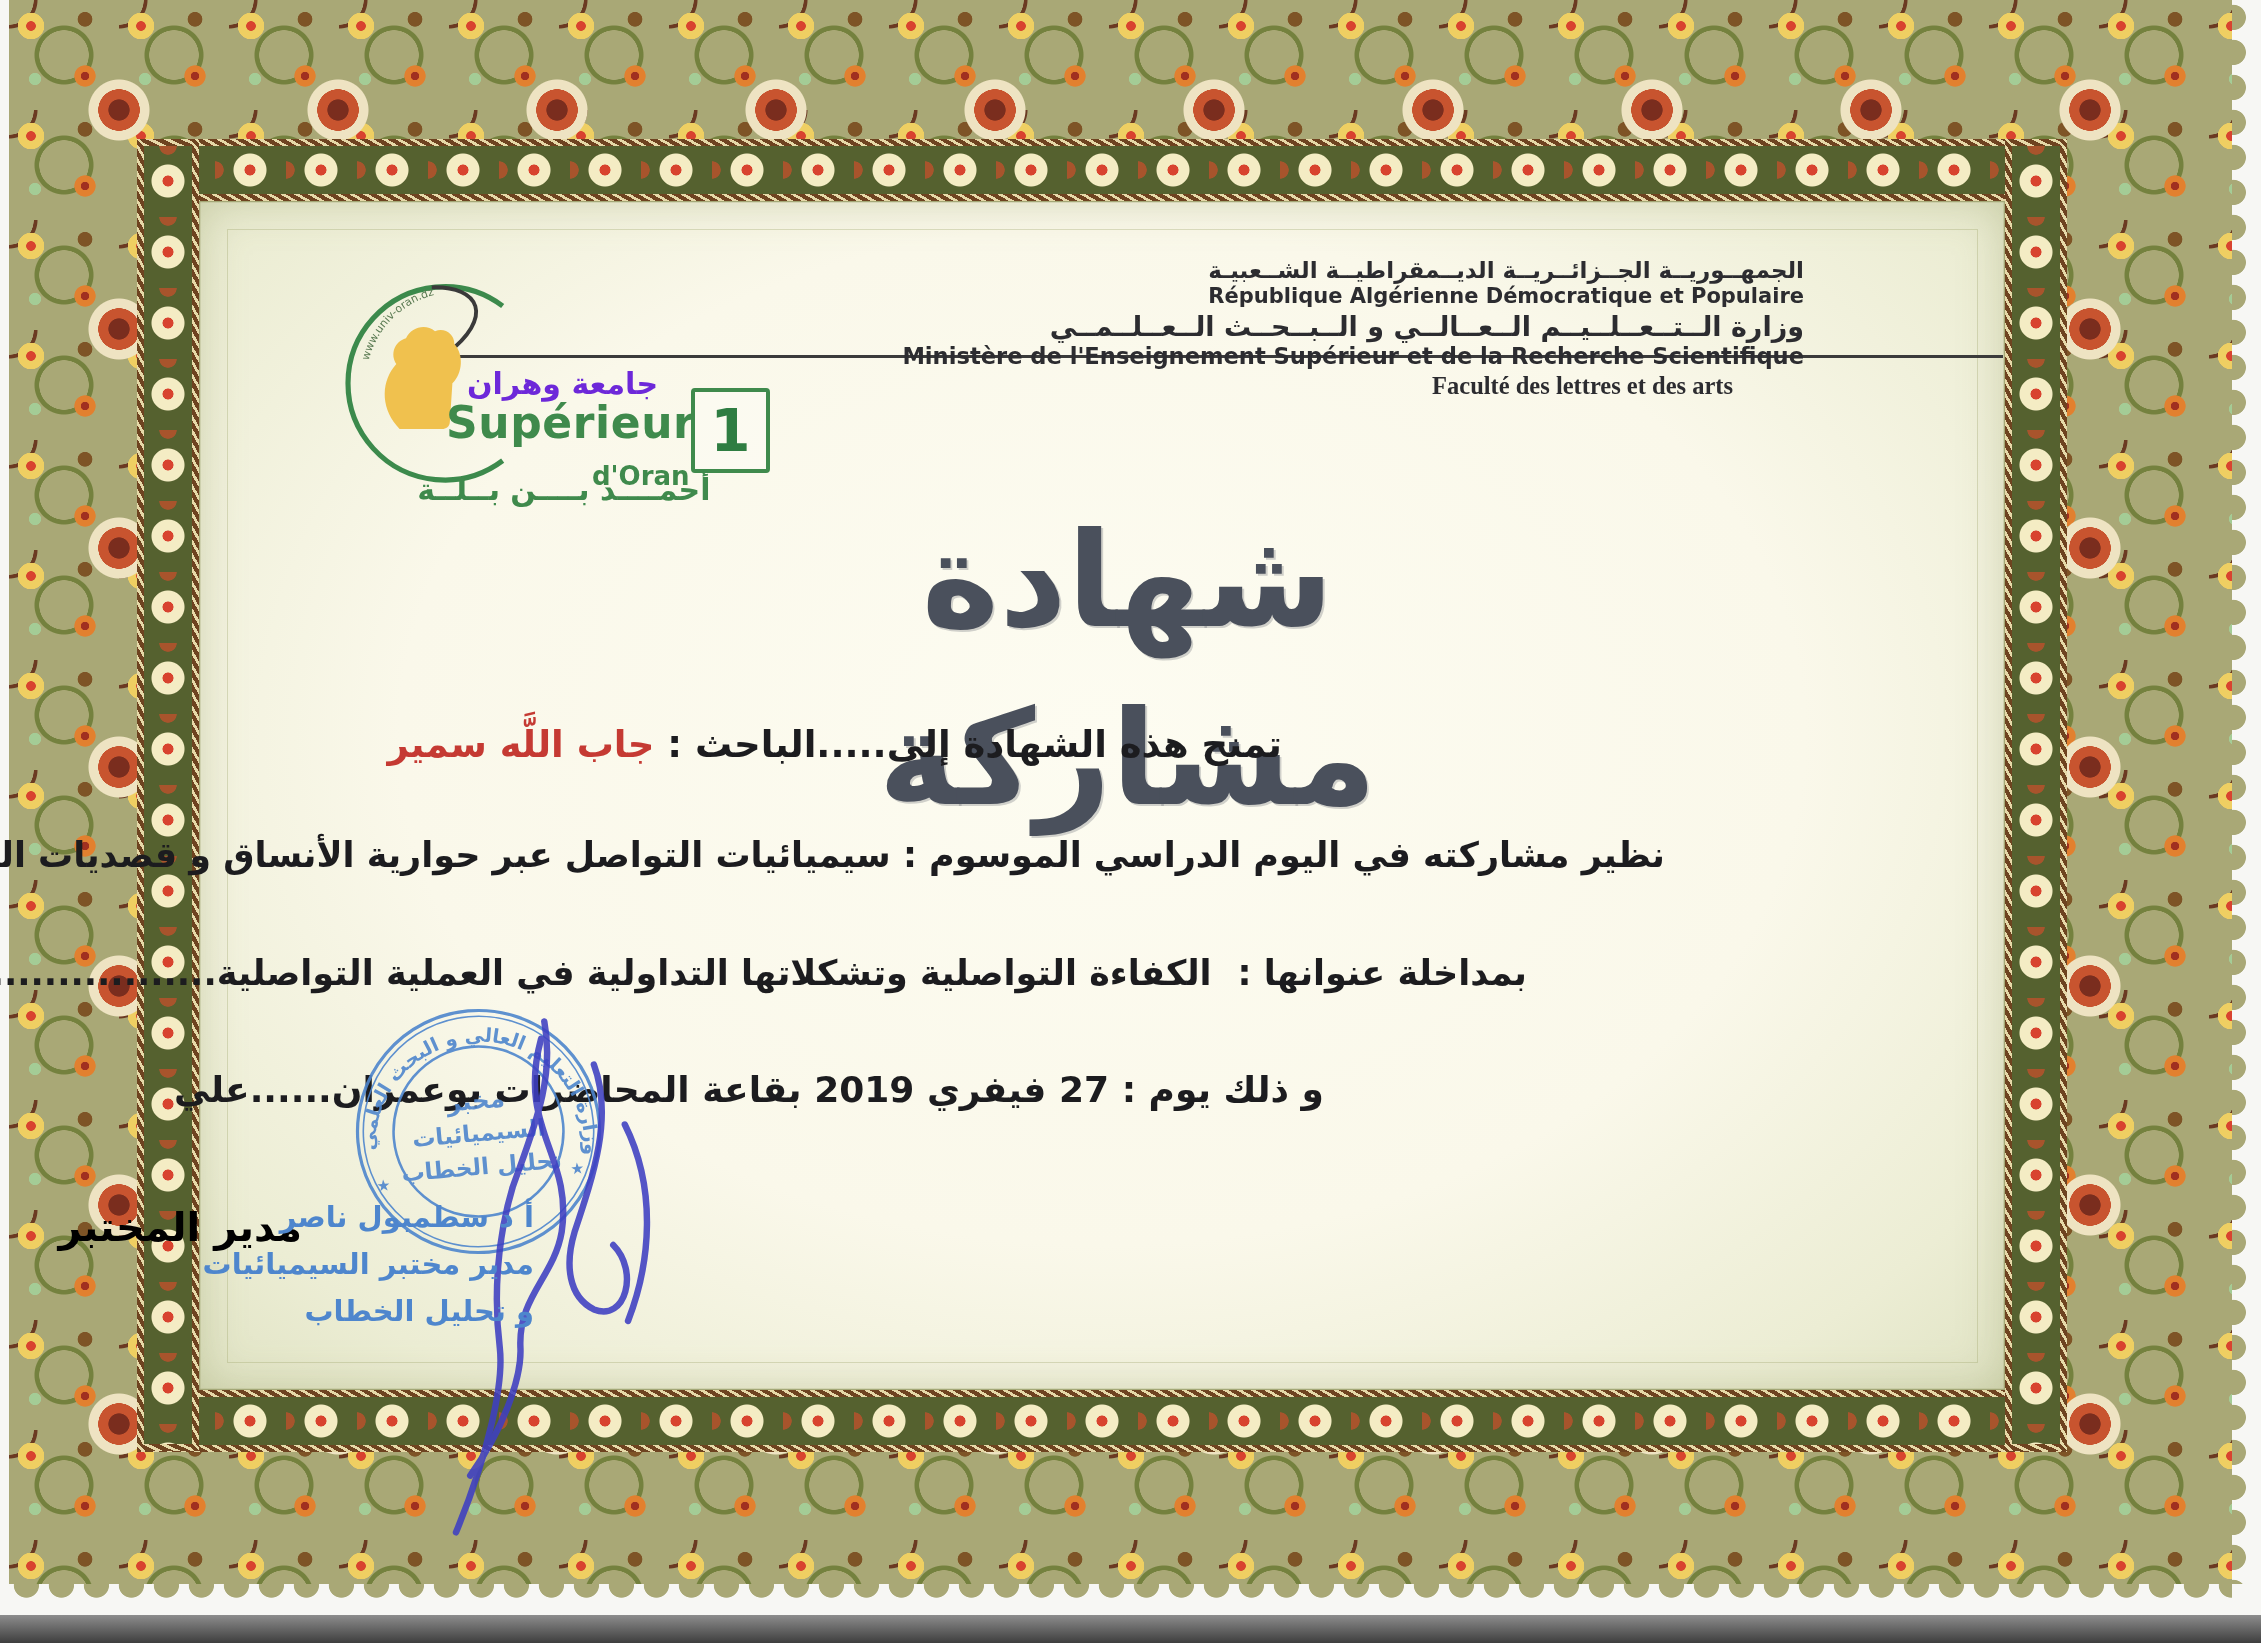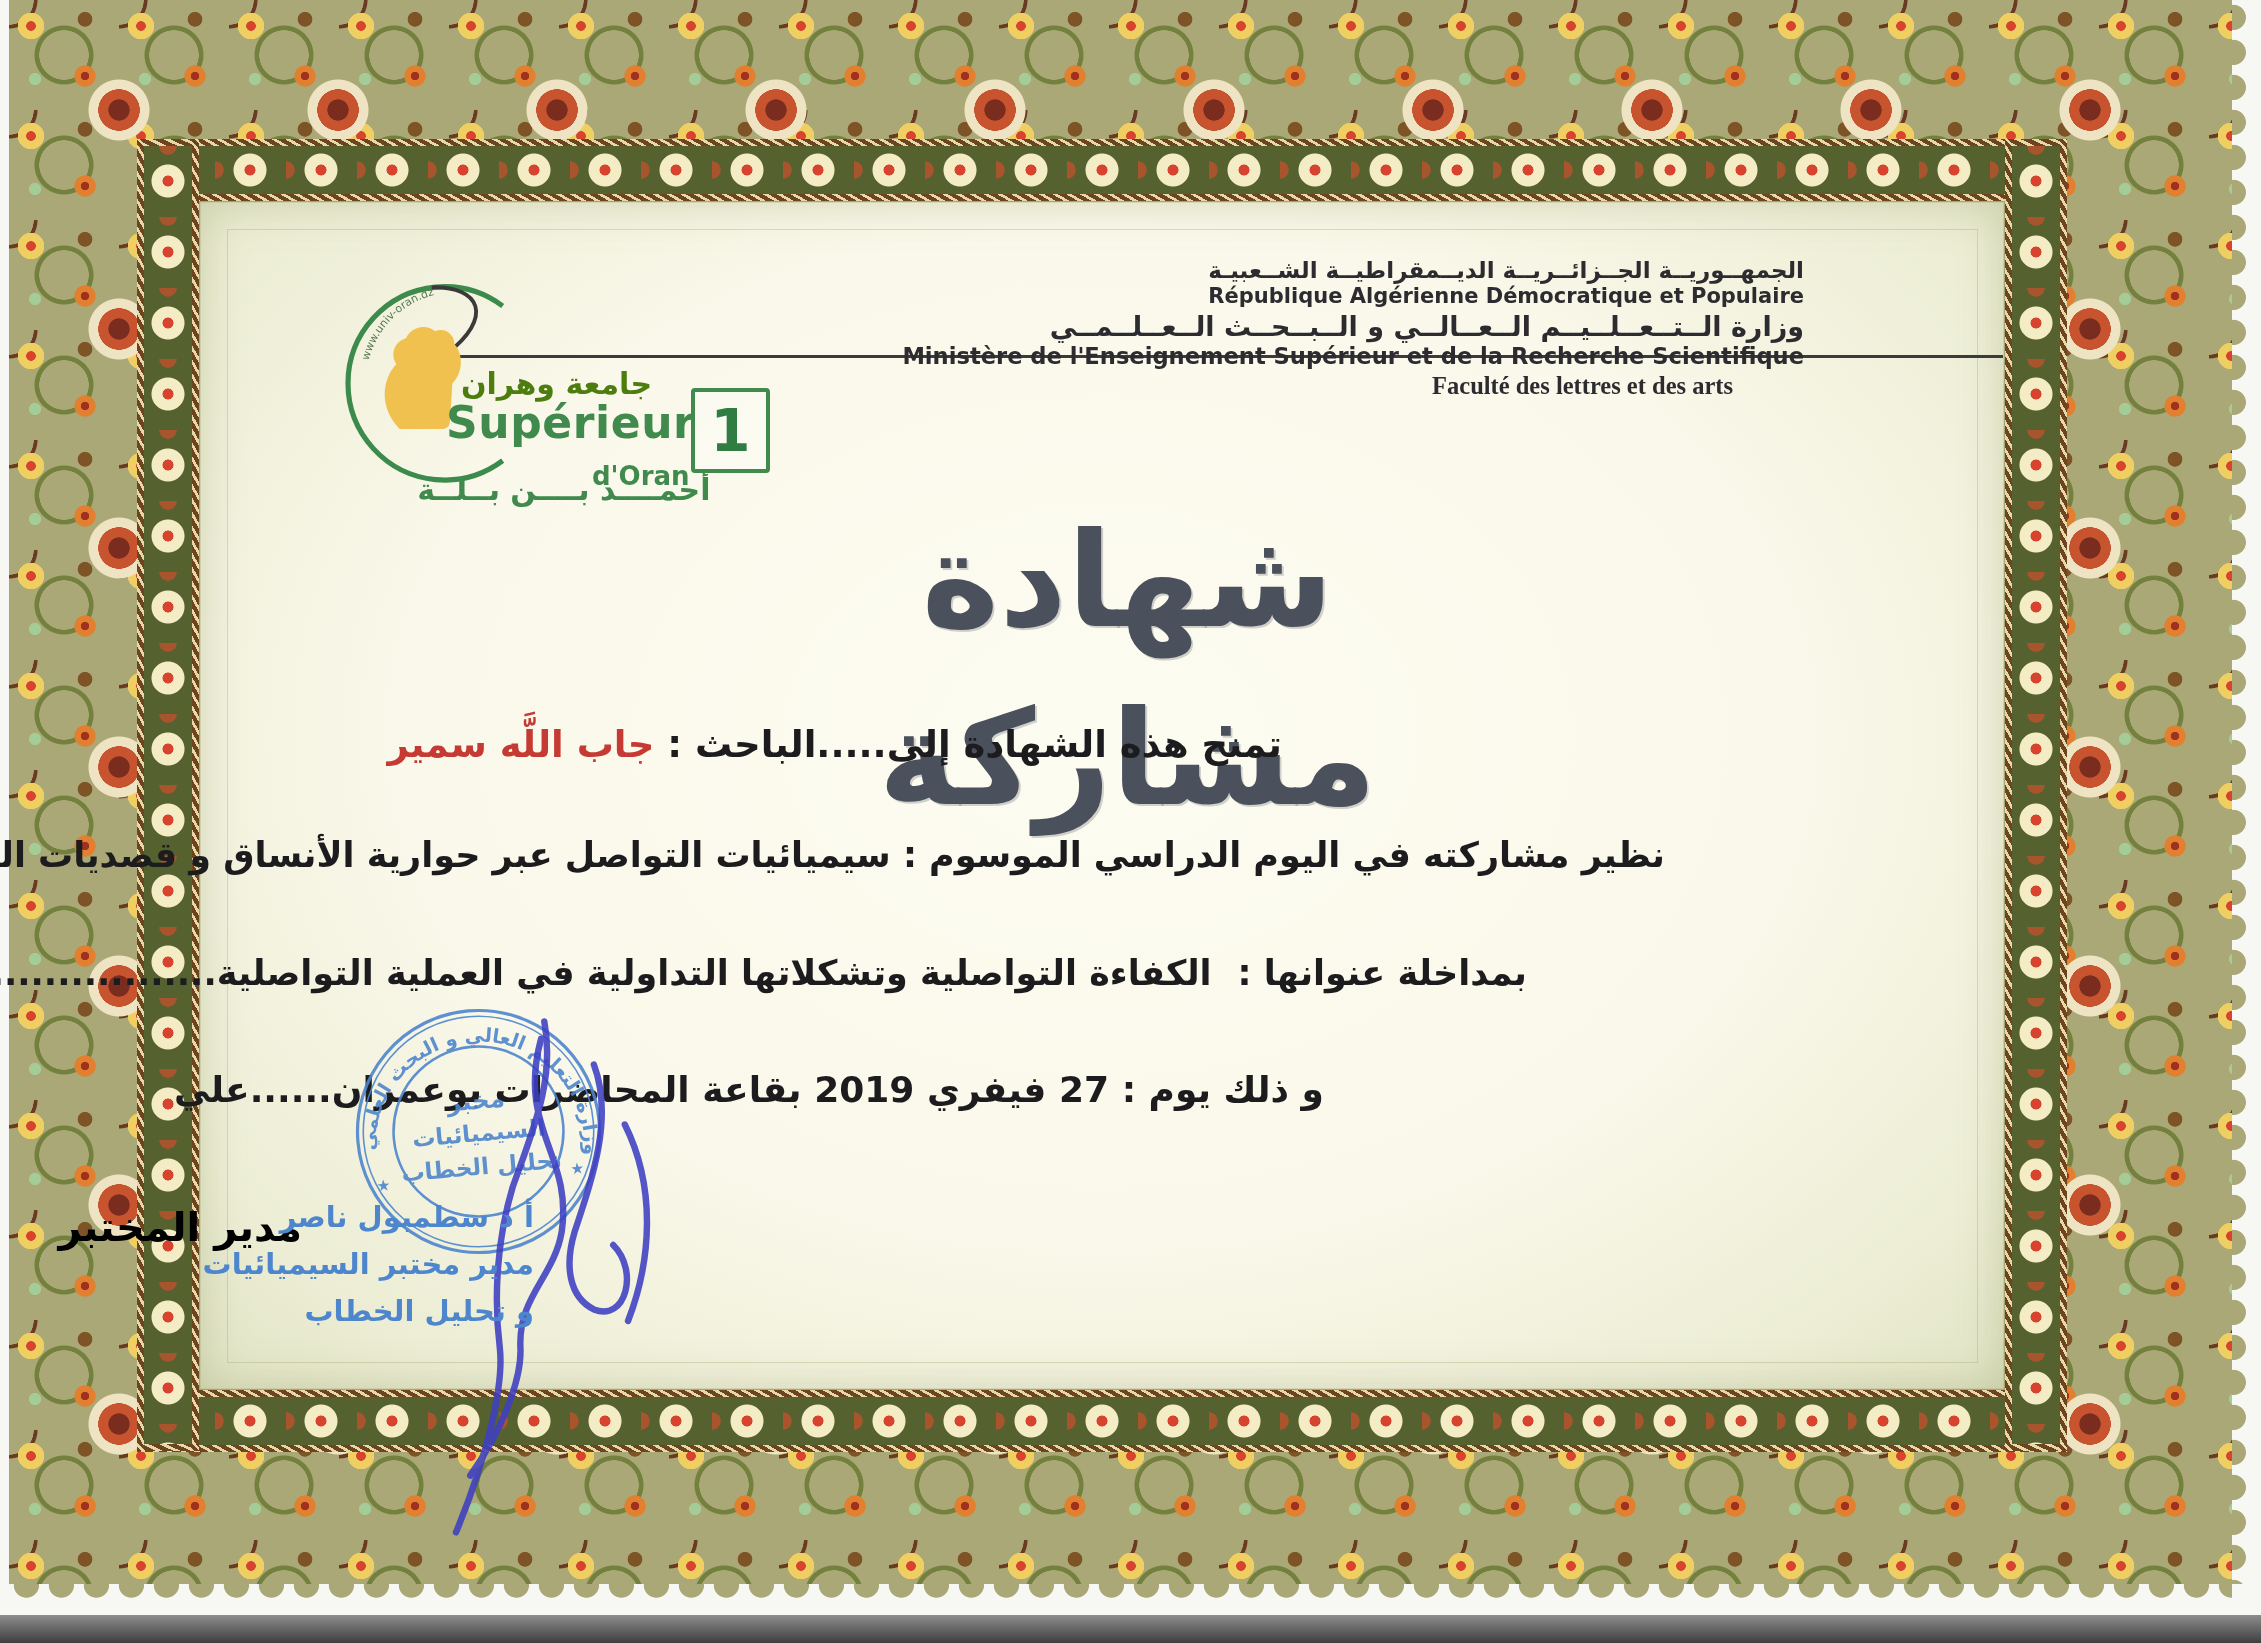--- a/index.html
+++ b/index.html
@@ -59,22 +59,22 @@
   .hdr .fr1{font-size:21px;font-weight:bold;white-space:nowrap;margin-top:1.3px;}
   .hdr .ar2{font-size:27px;font-weight:bold;white-space:nowrap;margin-top:2.6px;}
   .hdr .fr2{font-size:22.6px;font-weight:bold;white-space:nowrap;margin-top:1.3px;}
   .hdr .ar3{font-size:23px;font-weight:bold;white-space:nowrap;margin-top:9px;}
   .hdr .fr3{font-size:24.5px;font-weight:bold;font-family:"Liberation Serif",serif;white-space:nowrap;margin-top:2.6px;padding-right:71px;}
   .rule{position:absolute;left:451px;top:355px;width:1552px;height:2.6px;background:#3b3b3b;}
 
   
   .logo{position:absolute;left:335px;top:277px;width:451px;height:258px;}
   .logo svg{position:absolute;left:0;top:0;}
-  .logo .ar-name{position:absolute;left:149px;top:89px;width:168px;text-align:right;
-     font-size:30px;font-weight:bold;color:#4d7c0f;white-space:nowrap;}
+  .logo .ar-name{position:absolute;left:155px;top:89px;width:168px;text-align:right;
+     font-size:30px;font-weight:bold;color:#6d28d9;white-space:nowrap;}
   .logo .fr-name{position:absolute;left:111px;top:120px;font-size:44px;font-weight:bold;color:#3f8a4c;letter-spacing:0.6px;}
   .logo .fr-city{position:absolute;left:257px;top:184px;font-size:26px;font-weight:bold;color:#3f8a4c;}
   .logo .box1{position:absolute;left:356px;top:111px;width:71px;height:77px;border:4.5px solid #3f8a4c;
      border-radius:3.9px;display:flex;align-items:center;justify-content:center;
      font-size:58px;font-weight:bold;color:#2f7d42;background:rgba(255,255,255,.25);}
   .logo .ben{position:absolute;left:19.3px;top:195px;width:419px;text-align:center;
      font-size:30px;font-weight:bold;color:#3f8a4c;white-space:nowrap;}
 
   
   .title{position:absolute;left:670px;top:491px;width:915px;text-align:center;direction:rtl;

